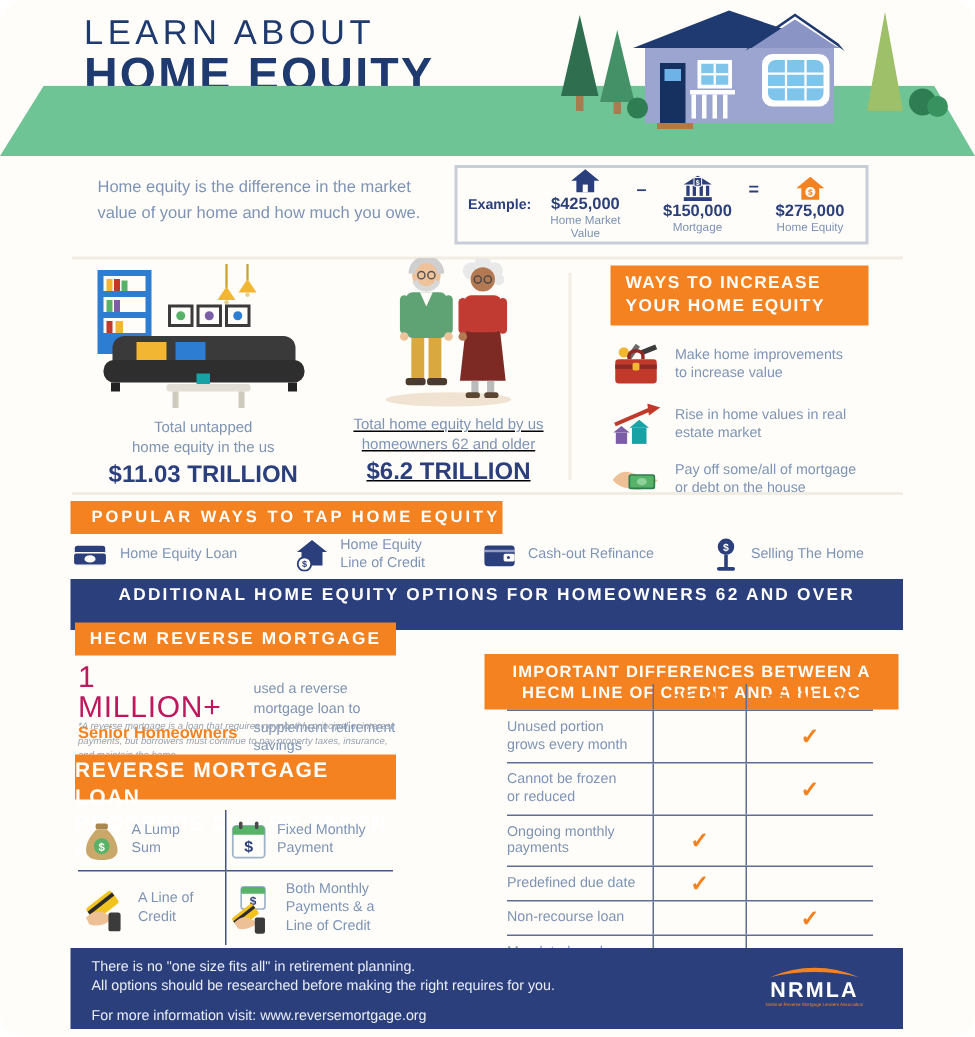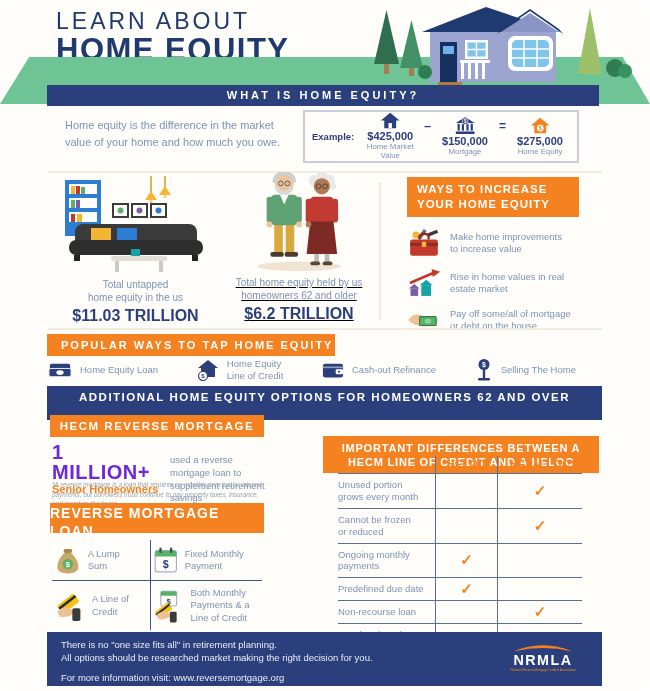--- a/index.html
+++ b/index.html
@@ -59,21 +59,21 @@
   .tap-item svg { flex:none; }
   .tap-label { font-size:9.5px; color:#7d94b5; line-height:1.25; white-space:pre-line; }
 
   .additional { position:absolute; left:47px; top:386px; width:555px; height:34px;
                 font-size:11.5px; line-height:22px; letter-spacing:1.5px; }
 
   
   .hecm-banner { position:absolute; left:50px; top:415px; width:214px; height:22px;
                  font-size:11.5px; line-height:22px; text-align:center; letter-spacing:1.5px; }
   .hecm-stat { position:absolute; left:52px; top:442px; width:218px; display:flex; gap:9px; }
-  .m-value { font-size:20px; font-weight:700; color:#6d28d9; line-height:1; letter-spacing:.5px; }
+  .m-value { font-size:20px; font-weight:400; color:#be185d; line-height:1; letter-spacing:.5px; }
   .m-label { font-size:11px; font-weight:800; color:#f58220; margin-top:1px; }
   .m-text { font-size:9.5px; color:#7d94b5; line-height:1.35; width:106px; margin-top:12px; }
   .disclaimer { position:absolute; left:52px; top:480px; width:212px; font-size:6.4px;
                 font-style:italic; color:#98a3b3; line-height:1.5; }
   .proceeds-banner { position:absolute; left:50px; top:503px; width:214px; height:30px;
                      font-size:14px; line-height:1.25; text-align:left; letter-spacing:1px;
                      white-space:pre-line; padding-top:2px; }
   .proc-grid { position:absolute; left:52px; top:540px; width:210px;
                display:grid; grid-template-columns:1fr 1.12fr; }
   .proc-cell { display:flex; align-items:center; gap:7px; padding:6px 3px; }
@@ -141,21 +141,20 @@
     <line x1="156" y1="38" x2="156" y2="65" stroke="#ffffff" stroke-width="1.5"></line>
     <line x1="169" y1="38" x2="169" y2="65" stroke="#ffffff" stroke-width="1.5"></line>
     <line x1="144" y1="47" x2="181" y2="47" stroke="#ffffff" stroke-width="1.5"></line>
     <line x1="144" y1="56" x2="181" y2="56" stroke="#ffffff" stroke-width="1.5"></line>
     <rect x="70" y="80" width="24" height="4" fill="#b5793f"></rect>
     <polygon points="222,6 210,72 234,72" fill="#9dc069"></polygon>
     <circle cx="247" cy="66" r="9" fill="#2f7d52"></circle>
     <circle cx="257" cy="69" r="7" fill="#38925f"></circle>
     <circle cx="57" cy="70" r="7" fill="#2f7d52"></circle>
   </svg>
-  <div class="banner-navy what-is">WHAT IS HOME EQUITY?</div>
 
   <p class="desc">Home equity is the difference in the market value of your home and how much you owe.</p>
   <div class="example-box">
     <span class="ex-label">Example:</span>
     <div class="ex-item">
       <svg viewBox="0 0 24 20">
         <path d="M12 1 L23 10 H19 V19 H5 V10 H1 Z" fill="#2b3f7c"></path>
         <rect x="10" y="13" width="4" height="6" fill="#fffdf9"></rect>
       </svg>
       <div class="ex-value">$425,000</div>
@@ -460,21 +459,21 @@
     <div class="cmp-row cmp-body">
       <div class="c-label">Mandated pre-loan
 counseling</div>
       <div class="c-check"></div>
       <div class="c-check">✓</div>
     </div>
   </div>
 
   <div class="footer">
     <div>There is no "one size fits all" in retirement planning.</div>
-    <div>All options should be researched market making the right decision for you.</div>
+    <div>All options should be researched before making the right requires for you.</div>
     <div class="line3">For more information visit: www.reversemortgage.org</div>
     <div class="nrmla">
       <svg viewBox="0 0 90 36" width="86">
         <path d="M14 13 Q45 0 76 13 Q45 6 14 13 Z" fill="#f58220"></path>
         <text x="45" y="27" text-anchor="middle" font-size="15" font-weight="bold" fill="#ffffff" letter-spacing="1.5">NRMLA</text>
         <text x="45" y="33" text-anchor="middle" font-size="3.2" fill="#f58220">National Reverse Mortgage Lenders Association</text>
       </svg>
     </div>
   </div>
 

